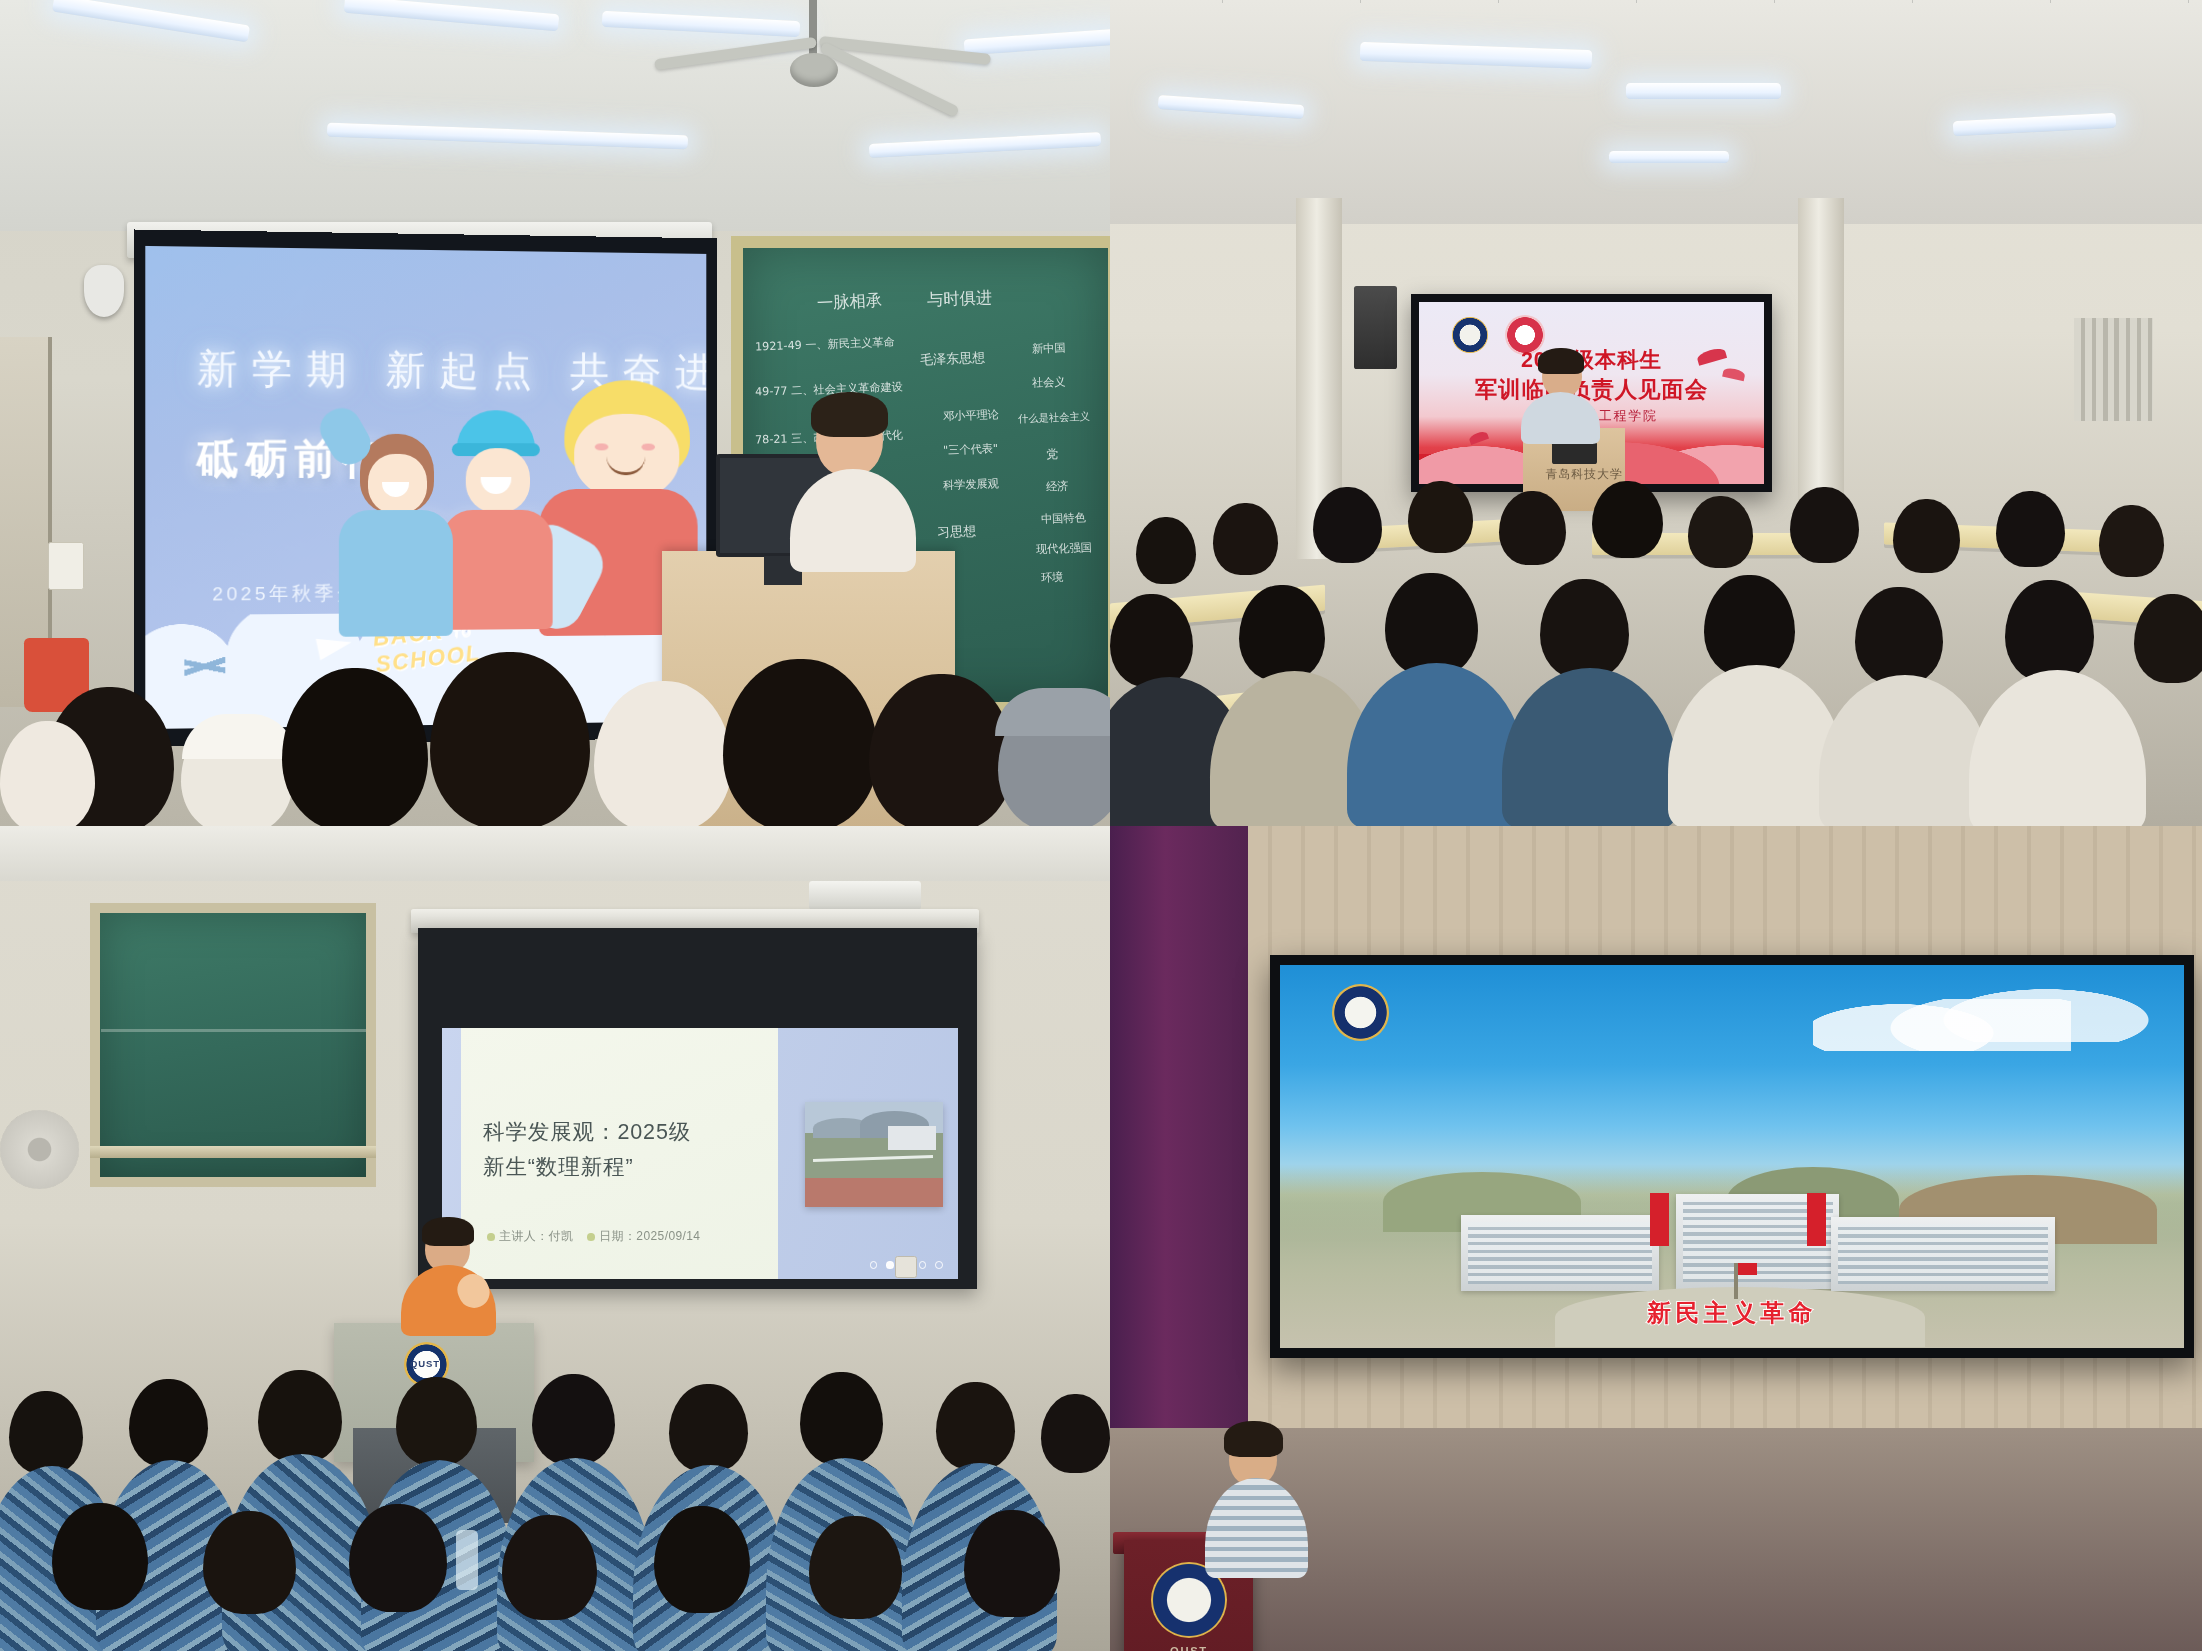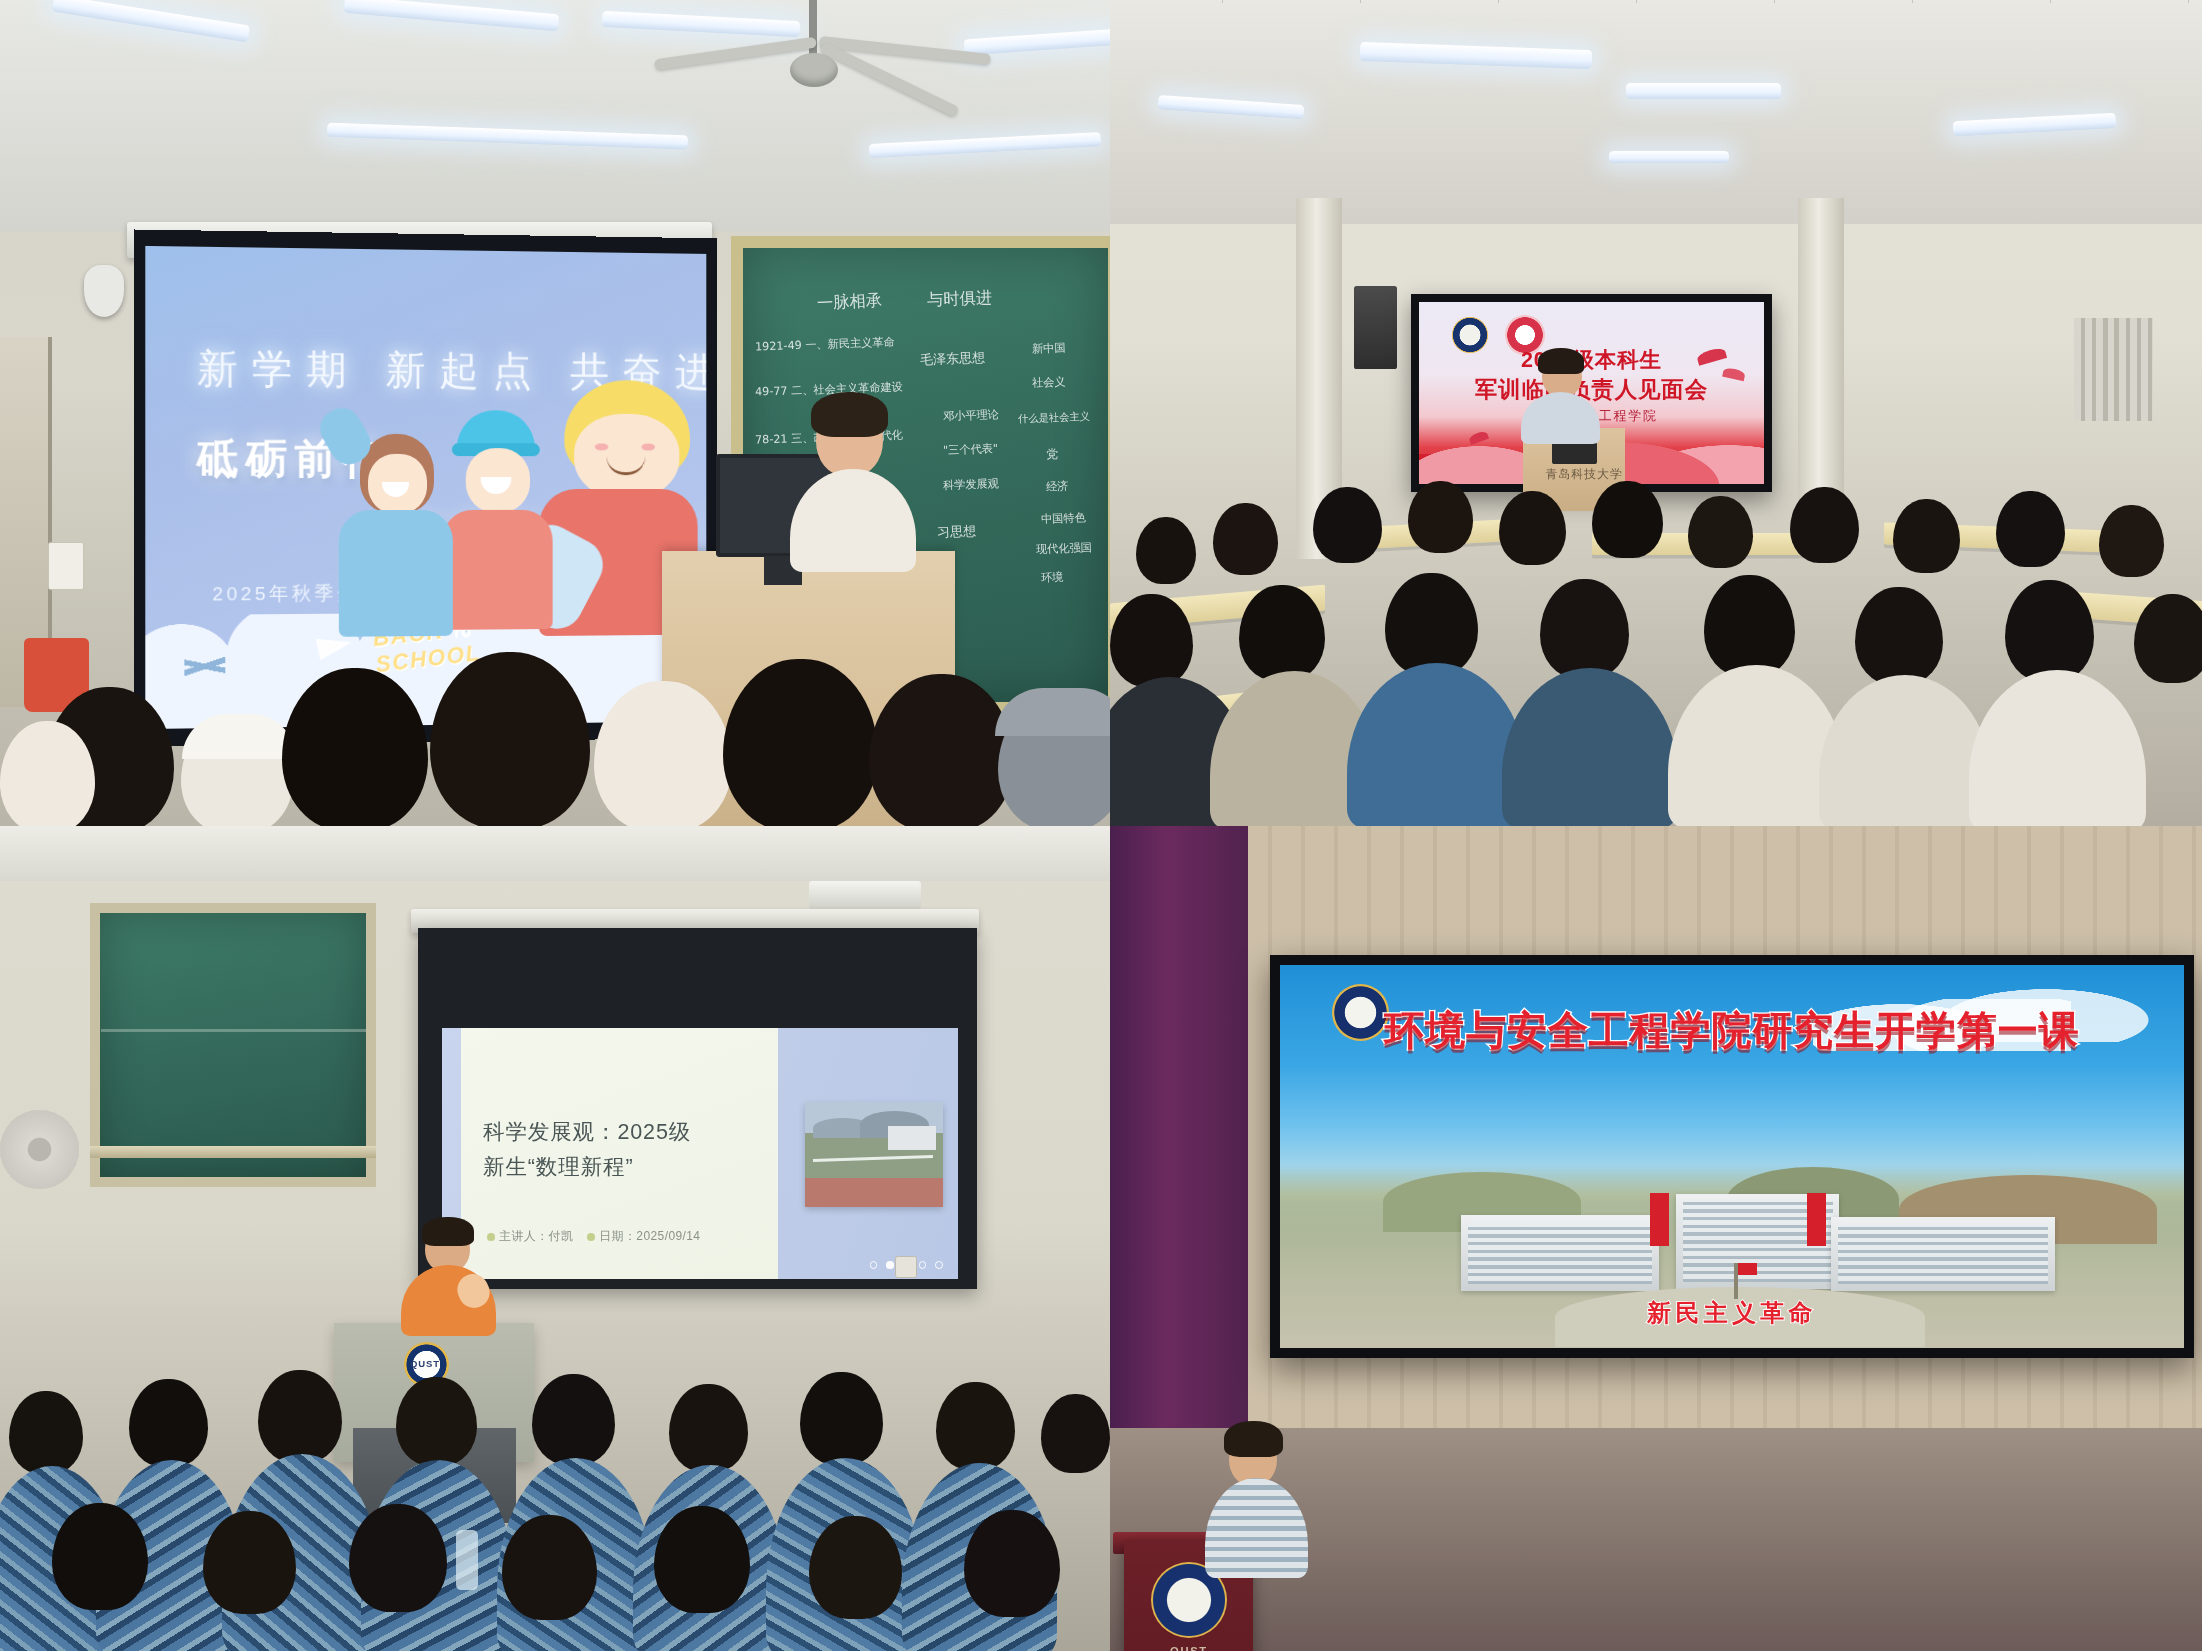--- a/index.html
+++ b/index.html
@@ -505,21 +505,20 @@
           <div class="bld" style="left:396px;top:27.5px;width:163px;height:95px;"></div>
           <div class="bldwin" style="left:403px;top:34px;width:150px;height:81px;opacity:.75;"></div>
           <div class="bld" style="left:551px;top:50px;width:224px;height:74px;"></div>
           <div class="bldwin" style="left:558px;top:57px;width:210px;height:60px;opacity:.75;"></div>
           <div class="abs" style="left:370px;top:26px;width:19px;height:53px;background:#d5202b;"></div>
           <div class="abs" style="left:527px;top:26px;width:19px;height:53px;background:#d5202b;"></div>
           <div class="abs" style="left:275px;top:120px;width:370px;height:60px;background:#cfcdbc;border-radius:60% 60% 0 0;"></div>
           <div class="abs" style="left:454px;top:96px;width:3.4px;height:36px;background:#8a8570;"></div>
           <div class="abs" style="left:458px;top:96px;width:19px;height:12px;background:#d5202b;"></div>
         </div>
-        <div class="title">环境与安全工程学院研究生开学第一课</div>
         <div class="date">新民主义革命</div>
       </div>
     </div>
 
     <div class="podium-top"></div>
     <div class="podium"></div>
     <div class="emblem4"></div>
     <div class="abs" style="left:60px;top:819px;font-size:11.2px;font-weight:bold;color:#cbb8a0;letter-spacing:1.7px;">QUST</div>
 
     <div class="abs" style="left:95px;top:602px;width:103px;height:146px;">

